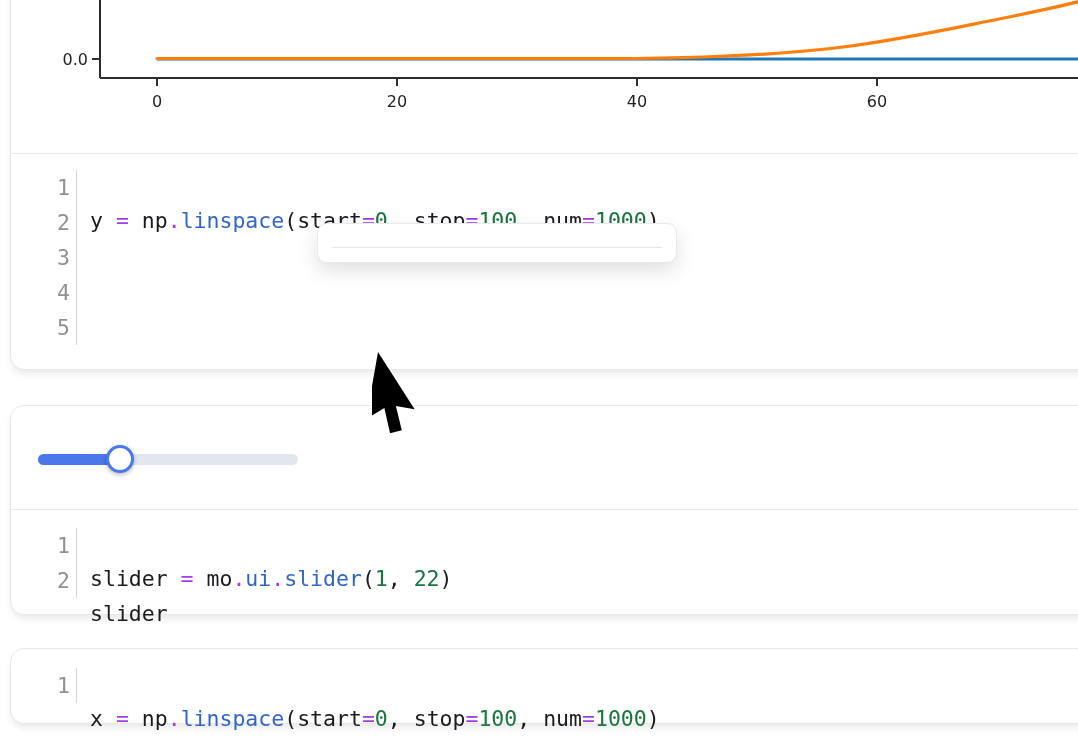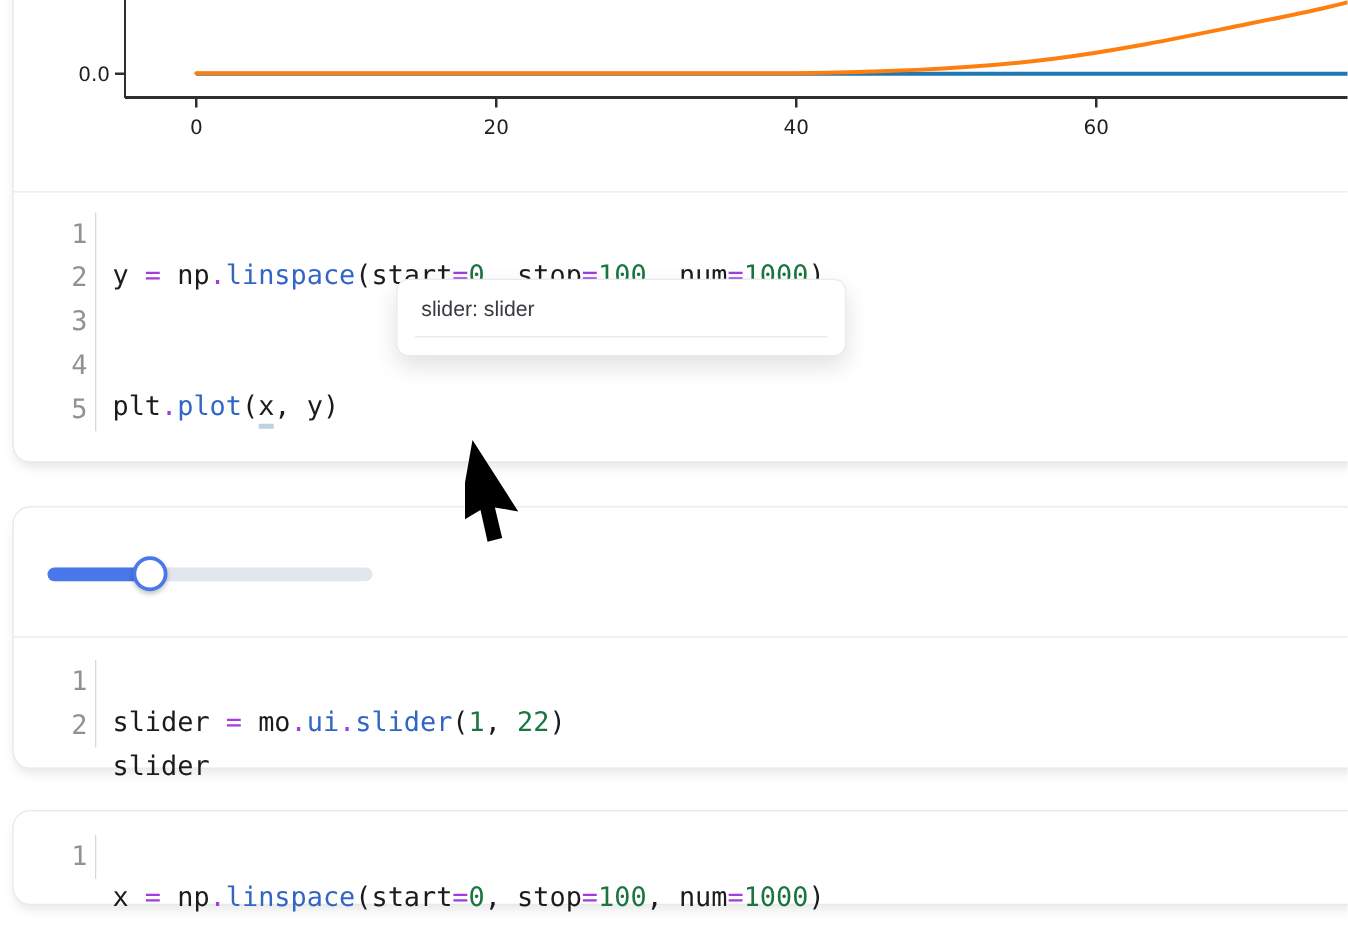--- a/index.html
+++ b/index.html
@@ -93,27 +93,26 @@
       <text x="866" y="168" text-anchor="middle">60</text>
 
       <path d="M146,120 H1098" fill="none" stroke="#1f77b4" stroke-width="3.2"></path>
       <path d="M146,119.5 H625 C720,118.5 780,114.5 832,108 C888,101 938,90 988,80 C1028,72 1068,64 1098,54" fill="none" stroke="#ff7f0e" stroke-width="3.2" stroke-linecap="round"></path>
     </svg>
   </div>
   <div class="code-editor">
       <div class="code-row"><div class="ln">1</div><div class="code"><span class="tk-p">y </span><span class="tk-o">=</span><span class="tk-p"> np</span><span class="tk-o">.</span><span class="tk-f">linspace</span><span class="tk-p">(</span><span class="tk-p">start</span><span class="tk-o">=</span><span class="tk-n">0</span><span class="tk-p">, stop</span><span class="tk-o">=</span><span class="tk-n">100</span><span class="tk-p">, num</span><span class="tk-o">=</span><span class="tk-n">1000</span><span class="tk-p">)</span></div></div>
       <div class="code-row"><div class="ln">2</div><div class="code"></div></div>
       <div class="code-row"><div class="ln">3</div><div class="code"></div></div>
-      <div class="code-row"><div class="ln">4</div><div class="code"><span class="tk-p">plt</span><span class="tk-o">.</span><span class="tk-f">plot</span><span class="tk-p">(</span><span class="tk-u">x</span><span class="tk-p">, y)</span></div></div>
+      <div class="code-row"><div class="ln">4</div></div>
       <div class="code-row"><div class="ln">5</div></div>
     </div>
 </div>
 
 <div class="tooltip">
-  <div class="tooltip-title">slider: slider</div>
   <div class="tooltip-divider"></div>
 </div>
 
 <svg class="cursor-svg" width="80" height="100" viewBox="0 0 80 100">
   <polygon points="0,0 0,68 16,54 26,78 37,73 27,50 46,50" transform="translate(6,3) rotate(10)" fill="#000"></polygon>
 </svg>
 
 <div class="cell" id="cell-slider">
   <div class="output-area">
     <div class="slider-track" style="background: rgb(226, 230, 239);">

